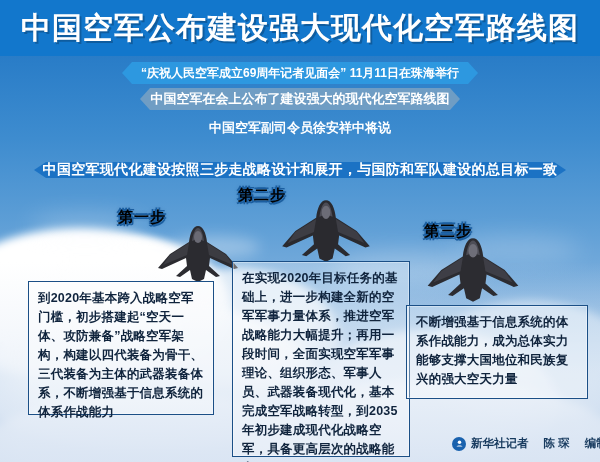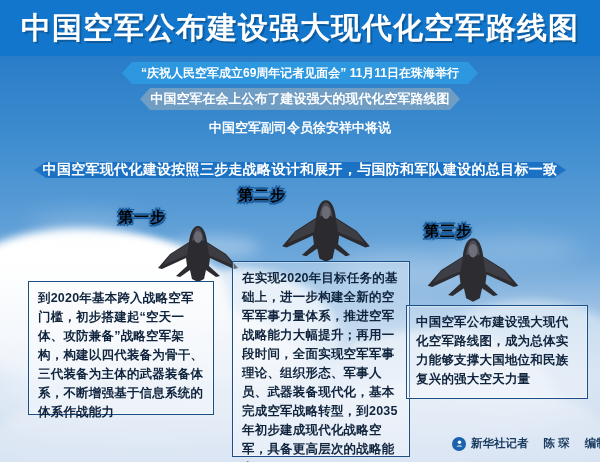--- a/index.html
+++ b/index.html
@@ -222,21 +222,21 @@
   <div class="banner b2">中国空军在会上公布了建设强大的现代化空军路线图</div>
   <div class="banner b3">中国空军副司令员徐安祥中将说</div>
   <div class="banner b4">中国空军现代化建设按照三步走战略设计和展开，与国防和军队建设的总目标一致</div>
 
   <div class="step s1">第一步</div>
   <div class="step s2">第二步</div>
   <div class="step s3">第三步</div>
 
   <div class="tbox tb1">到2020年基本跨入战略空军门槛，初步搭建起“空天一体、攻防兼备”战略空军架构，构建以四代装备为骨干、三代装备为主体的武器装备体系，不断增强基于信息系统的体系作战能力</div>
   <div class="tbox tb2">在实现2020年目标任务的基础上，进一步构建全新的空军军事力量体系，推进空军战略能力大幅提升；再用一段时间，全面实现空军军事理论、组织形态、军事人员、武器装备现代化，基本完成空军战略转型，到2035年初步建成现代化战略空军，具备更高层次的战略能力</div>
-  <div class="tbox tb3">中国空军公布建设强大现代化空军路线图，成为总体实力能够支撑大国地位和民族复兴的强大空天力量</div>
+  <div class="tbox tb3">不断增强基于信息系统的体系作战能力，成为总体实力能够支撑大国地位和民族复兴的强大空天力量</div>
 
   <div class="credit">
     <span class="logo">
       <svg width="11" height="11" viewBox="0 0 12 12" aria-hidden="true">
         <circle cx="6" cy="6" r="5.6" fill="#1a62ae"></circle>
         <circle cx="6" cy="4.6" r="1.9" fill="#ffffff"></circle>
         <path d="M2.6 9.4 C3.4 7.6 8.6 7.6 9.4 9.4 Z" fill="#ffffff"></path>
       </svg>
     </span>
     <span>新华社记者</span>

